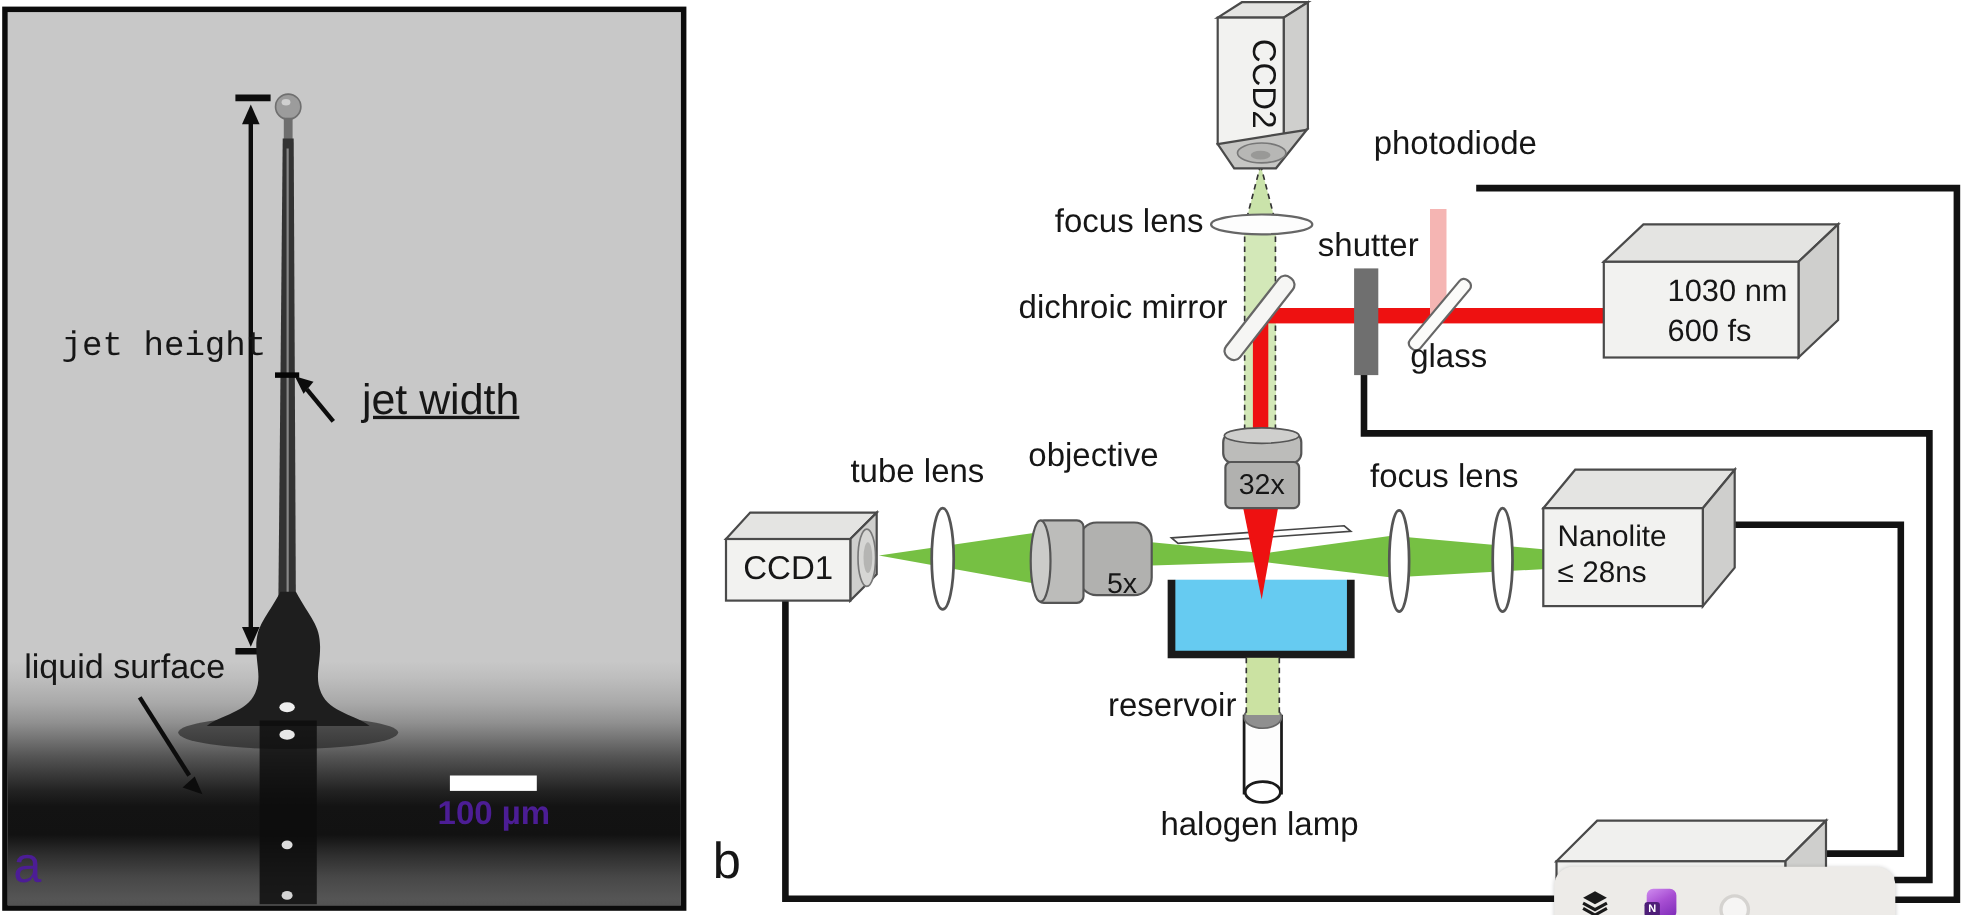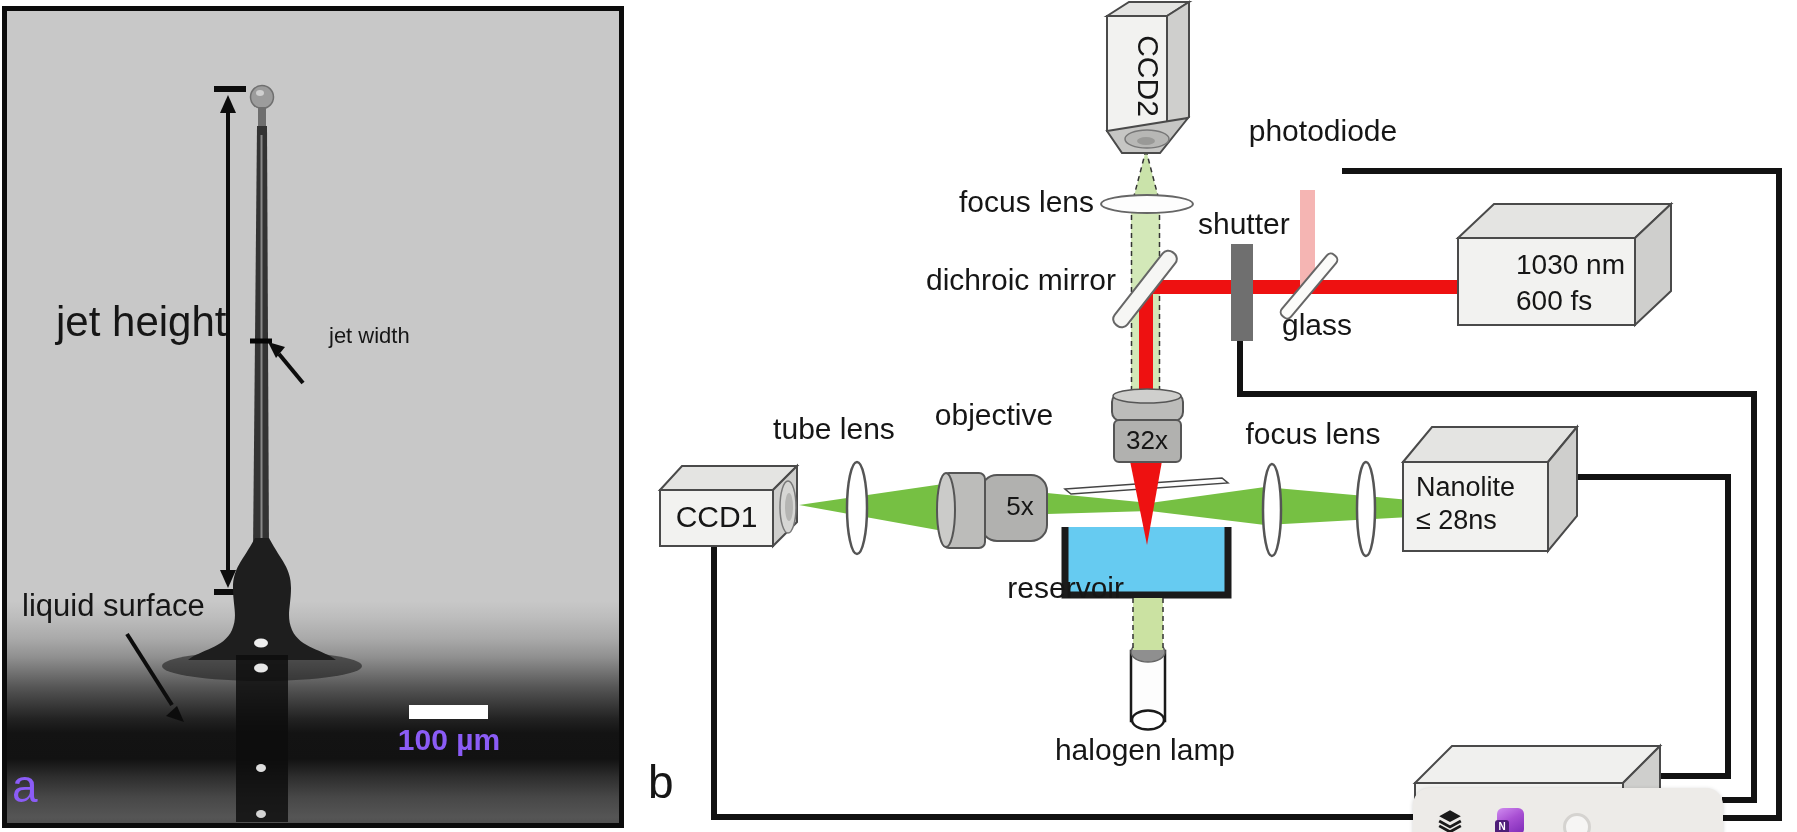--- a/index.html
+++ b/index.html
@@ -10,21 +10,21 @@
          border:5px solid #0b0b0b;
          background:linear-gradient(180deg,
            #c8c8c8 0px,#c8c8c8 590px,#bdbdbd 606px,#a9a9a9 628px,#909090 646px,
            #757575 660px,#565656 676px,#3a3a3a 693px,#222222 708px,#131313 722px,
            #121212 748px,#2e2e2e 766px,#474747 786px,#555555 806px,#4c4c4c 822px);}
   
   #draw{position:absolute;left:0;top:0;z-index:2;}
   
   .lbl{position:absolute;z-index:3;font-size:30px;white-space:nowrap;line-height:1.05;}
   .center{text-align:center;} .right{text-align:right;}
-  .white{color:#8b5cf6;}
+  .white{color:#4c1d95;}
   .panel-letter{font-size:46px;}
   .boxtext{line-height:36px;font-size:28px;}
   .boxtext2{line-height:33px;font-size:27px;}
   .small{font-size:26px;}
   
   #dock{position:absolute;left:1413px;top:788px;width:310px;height:64px;z-index:5;
         background:#edebe8;border-radius:17px;box-shadow:0 1px 4px rgba(0,0,0,.18);}
   .dock-ic{position:absolute;top:20px;}
   .onenote{width:27px;height:27px;border-radius:6px;
            background:linear-gradient(150deg,#d08cf0 0%,#a84fd3 45%,#7a28b5 100%);position:relative;}
@@ -175,42 +175,42 @@
       <rect x="1403" y="462" width="145" height="89" fill="#f2f2f0"></rect>
     </g>
 
     <g stroke="#4a4a4a" stroke-width="2">
       <polygon points="1415,783 1452,746 1660,746 1623,783" fill="#f0f0ee"></polygon>
       <polygon points="1623,783 1660,746 1660,795 1623,832" fill="#cfcfcd"></polygon>
       <rect x="1415" y="783" width="208" height="49" fill="#f2f2f0"></rect>
     </g>
   </svg>
 
-  <div class="lbl" style="left:56px;top:300px;font-size:42px;">jet height</div>
-  <div class="lbl" style="left:329px;top:324px;font-size:22px;">jet width</div>
+  <div class="lbl" style="left:56px;top:300px;font-size:31px;font-family:Liberation Mono, monospace;">jet height</div>
+  <div class="lbl" style="left:329px;top:344px;font-size:39px;text-decoration:underline;">jet width</div>
   <div class="lbl" style="left:22px;top:590px;font-size:31px;">liquid surface</div>
   <div class="lbl center white" style="left:394px;top:724px;width:110px;font-weight:600;">100 µm</div>
   <div class="lbl white panel-letter" style="left:12px;top:762px;">a</div>
   <div class="lbl panel-letter" style="left:648px;top:758px;">b</div>
 
   <div class="lbl center" style="left:1164px;top:20px;width:112px;transform:rotate(90deg);transform-origin:0 0;">CCD2</div>
   <div class="lbl right" style="left:908px;top:186px;width:186px;">focus lens</div>
   <div class="lbl right" style="left:852px;top:264px;width:264px;">dichroic mirror</div>
   <div class="lbl center" style="left:1240px;top:99px;width:166px;margin-top:16px;">photodiode</div>
   <div class="lbl" style="left:1198px;top:208px;">shutter</div>
   <div class="lbl center" style="left:1274px;top:309px;width:86px;">glass</div>
   <div class="lbl boxtext" style="left:1472px;top:247px;margin-left:44px;"><span>1030 nm</span><br><span>600 fs</span></div>
   <div class="lbl center" style="left:756px;top:413px;width:156px;">tube lens</div>
   <div class="lbl center" style="left:916px;top:399px;width:156px;">objective</div>
   <div class="lbl center small" style="left:1116px;top:427px;width:62px;">32x</div>
-  <div class="lbl center small" style="left:995px;top:493px;width:50px;">5x</div>
+  <div class="lbl center small" style="left:995px;top:517px;width:50px;">5x</div>
   <div class="lbl center" style="left:660px;top:501px;width:113px;text-align:center;">CCD1</div>
   <div class="lbl center" style="left:1238px;top:418px;width:150px;">focus lens</div>
   <div class="lbl boxtext2" style="left:1416px;top:471px;"><span>Nanolite</span><br><span>≤ 28ns</span></div>
-  <div class="lbl right" style="left:974px;top:572px;width:150px;">reservoir</div>
+  <div class="lbl right" style="left:974px;top:626px;width:150px;">reservoir</div>
   <div class="lbl center" style="left:1028px;top:734px;width:234px;">halogen lamp</div>
 
   <div id="dock">
     <div class="dock-ic" style="left:24px;">
       <svg width="26" height="26" viewBox="0 0 24 24">
         <path d="M12 2 L22 7.5 L12 13 L2 7.5 Z" fill="#1a1a1a"></path>
         <path d="M2 12 L12 17.5 L22 12" stroke="#1a1a1a" stroke-width="2.6" fill="none"></path>
         <path d="M2 16.5 L12 22 L22 16.5" stroke="#1a1a1a" stroke-width="2.6" fill="none"></path>
       </svg>
     </div>

